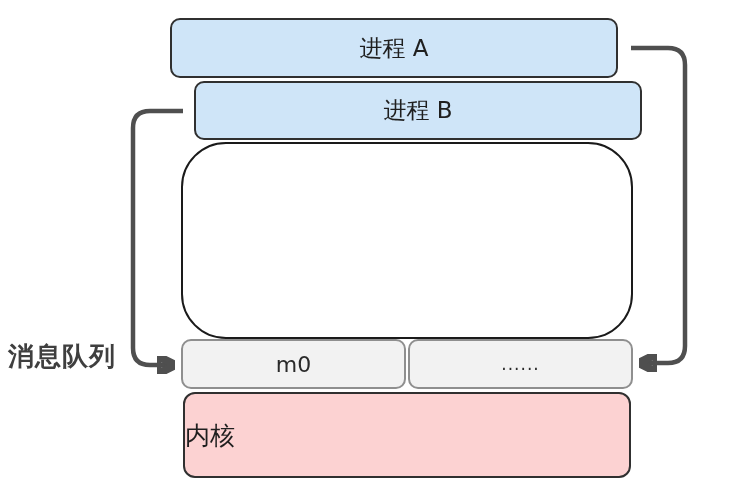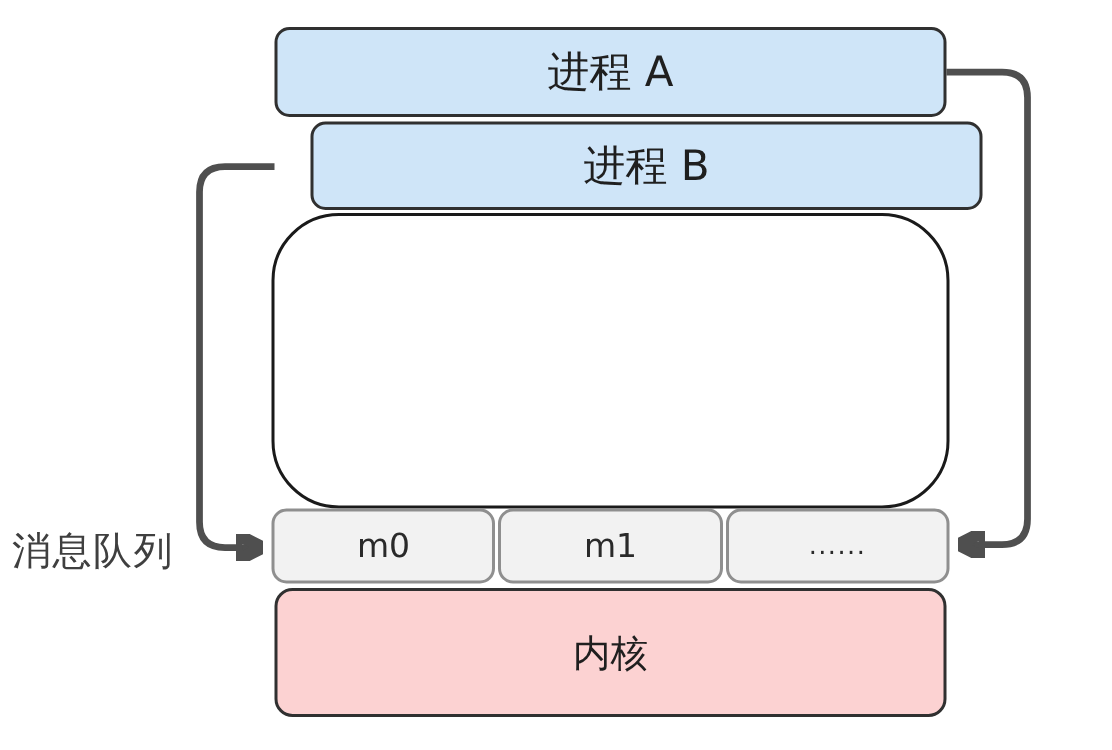--- a/index.html
+++ b/index.html
@@ -30,25 +30,25 @@
     stroke:var(--arrow);
     stroke-width:4.5;
     stroke-linejoin:round;
   }
   .box{
     position:absolute;
     display:flex;align-items:center;justify-content:center;
     color:var(--text);
   }
   .process{
-    left:183px;width:448px;height:60px;
+    left:170px;width:448px;height:60px;
     background:var(--process-fill);
     border:2px solid var(--box-border);
     border-radius:10px;
-    font-size:28px;
+    font-size:23px;
   }
   .process-a{top:18px;}
   .process-b{top:81px;height:59px;margin-left:24px;}
   .white-box{
     position:absolute;
     left:181px;top:142px;width:452px;height:197px;
     background:#ffffff;
     border:2px solid #1a1a1a;
     border-radius:45px;
   }
@@ -63,32 +63,32 @@
     background:var(--cell-fill);
     border:2px solid var(--cell-border);
     border-radius:10px;
     font-size:22px;
     color:#2a2a2a;
   }
   .cell-dots{font-size:17px;letter-spacing:1px;}
   .kernel{
     left:183px;top:392px;width:448px;height:86px;
     position:absolute;
-    display:flex;align-items:center;justify-content:center;
+    display:flex;align-items:center;
     background:var(--kernel-fill);
     border:2px solid var(--box-border);
     border-radius:12px;
     font-size:25px;
     color:var(--text);
   }
   .queue-label{
     position:absolute;
-    left:8px;top:350px;
+    left:8px;top:339px;
     font-size:26px;
-    font-weight:normal;
+    font-weight:bold;
     color:var(--label-color);
     letter-spacing:1px;
   }
 </style>
 </head>
 <body>
 
 <div class="canvas">
 
   <svg class="connectors" viewBox="0 0 741 500" xmlns="http://www.w3.org/2000/svg">
@@ -106,21 +106,20 @@
   </div>
 
   <div class="box process process-b">
     <span>进程 B</span>
   </div>
 
   <div class="white-box"></div>
 
   <div class="queue-row">
     <div class="cell">m0</div>
-    <div class="cell">m1</div>
     <div class="cell cell-dots">......</div>
   </div>
 
   <div class="kernel">
     <span>内核</span>
   </div>
 
   <div class="queue-label">消息队列</div>
 
 </div>

